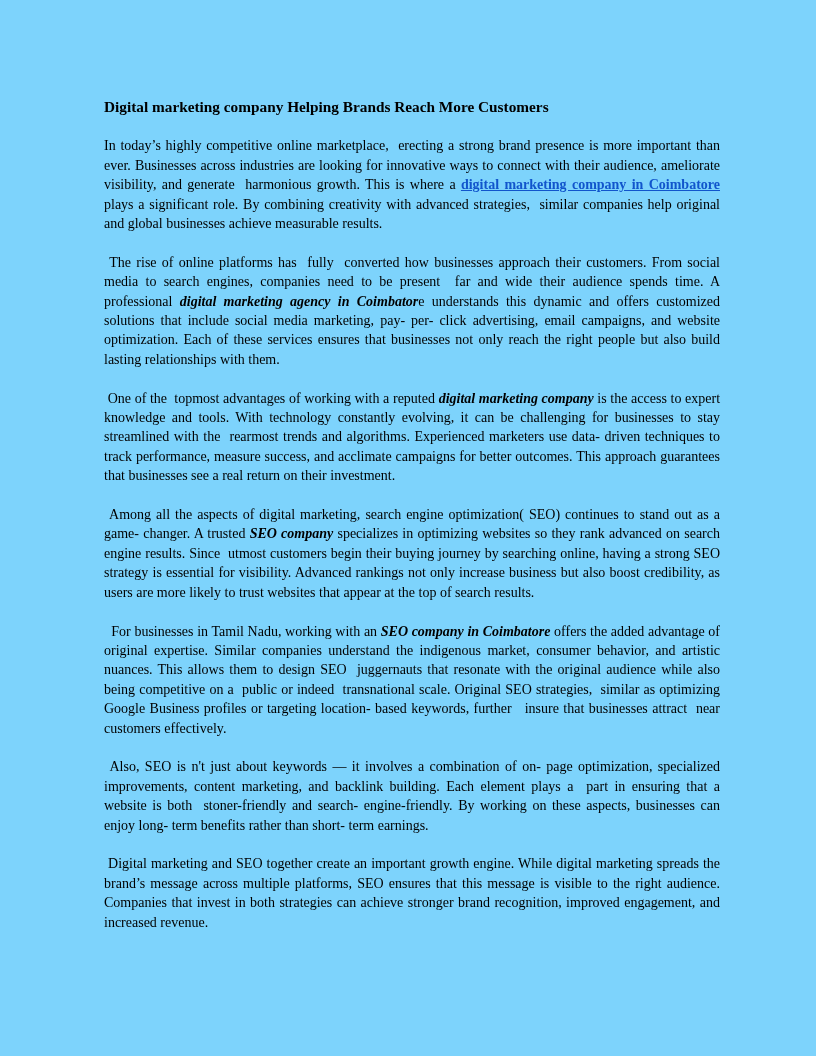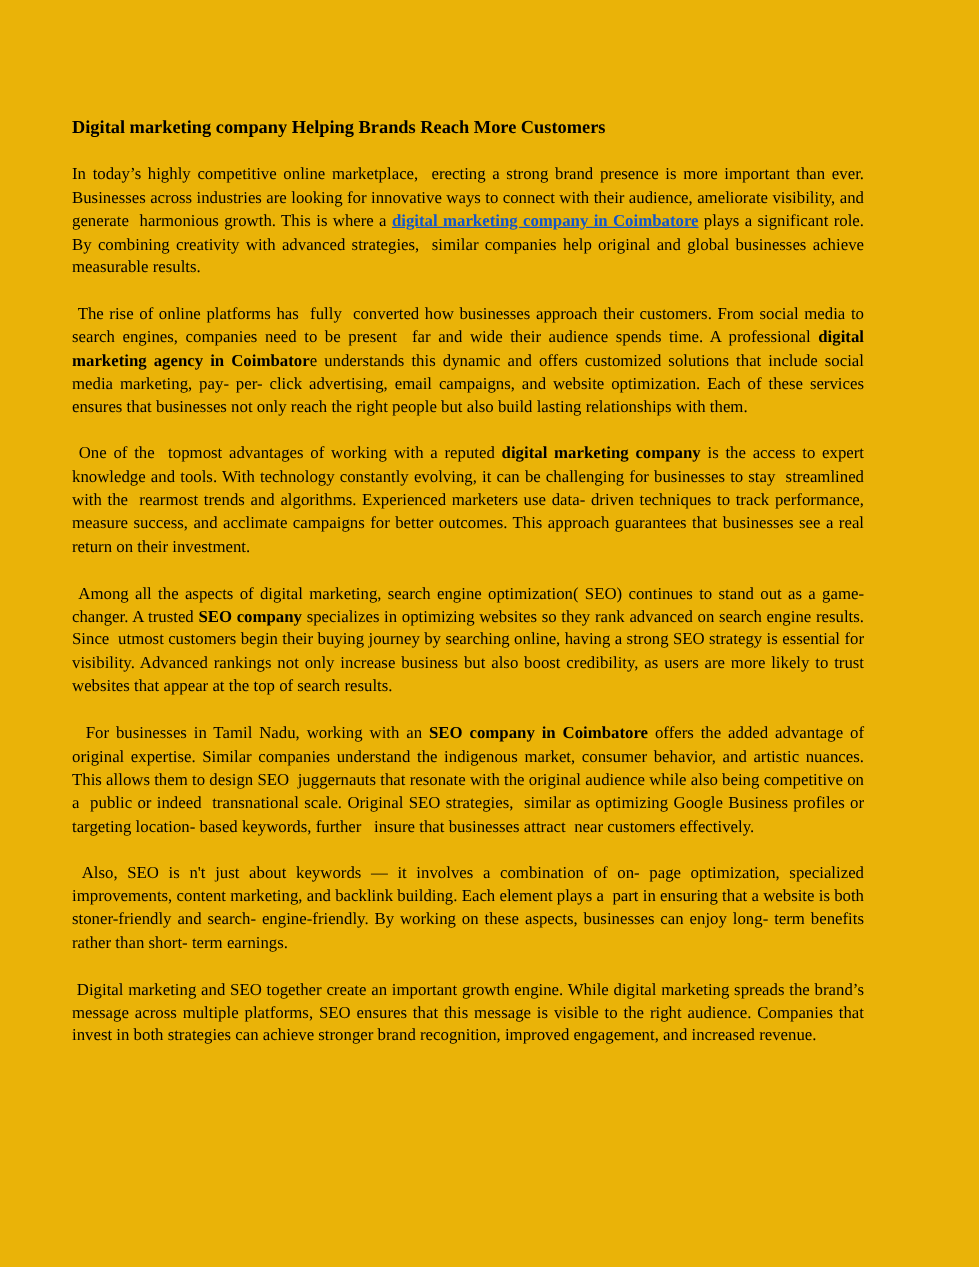--- a/index.html
+++ b/index.html
@@ -5,23 +5,23 @@
   html, body {
     margin: 0;
     padding: 0;
     background: #ffffff;
   }
   .page {
     position: relative;
     width: 816px;
     height: 1056px;
     margin: 0 auto;
-    background: #eab308;
+    background: #7dd3fc;
     box-sizing: border-box;
-    padding: 97px 96px 0 60px;
+    padding: 97px 96px 0 104px;
     overflow: hidden;
     font-family: "Liberation Serif", serif;
     color: #000000;
   }
   .doc-title {
     font-size: 15.3px;
     font-weight: bold;
     line-height: 19.4px;
     margin: 0 0 20px 0;
     white-space: pre-wrap;
@@ -32,20 +32,21 @@
     margin: 0 0 19.4px 0;
     text-align: justify;
     white-space: pre-wrap;
   }
   .para a {
     font-weight: bold;
     text-decoration: underline;
   }
   .para strong {
     font-weight: bold;
+    font-style: italic;
   }
 </style>
 </head>
 <body>
 
 <div class="page">
   <h1 class="doc-title">Digital marketing company Helping Brands Reach More Customers</h1>
   <div id="doc-body">
       <p class="para"><span>In today’s highly competitive online marketplace,  erecting a strong brand presence is more important than ever. Businesses across industries are looking for innovative ways to connect with their audience, ameliorate visibility, and generate  harmonious growth. This is where a </span><a href="#" style="color: rgb(17, 85, 204);">digital marketing company in Coimbatore</a><span> plays a significant role. By combining creativity with advanced strategies,  similar companies help original and global businesses achieve measurable results.</span></p>
       <p class="para"><span> The rise of online platforms has  fully  converted how businesses approach their customers. From social media to search engines, companies need to be present  far and wide their audience spends time. A professional </span><strong>digital marketing agency in Coimbator</strong><span>e understands this dynamic and offers customized solutions that include social media marketing, pay- per- click advertising, email campaigns, and website optimization. Each of these services ensures that businesses not only reach the right people but also build lasting relationships with them.</span></p>

